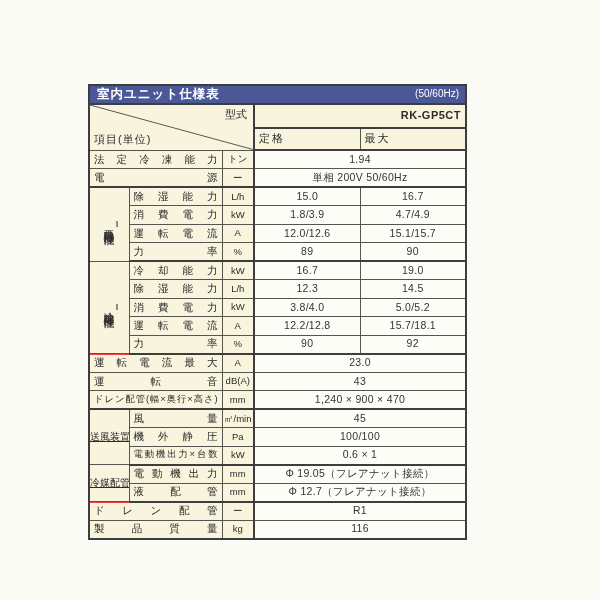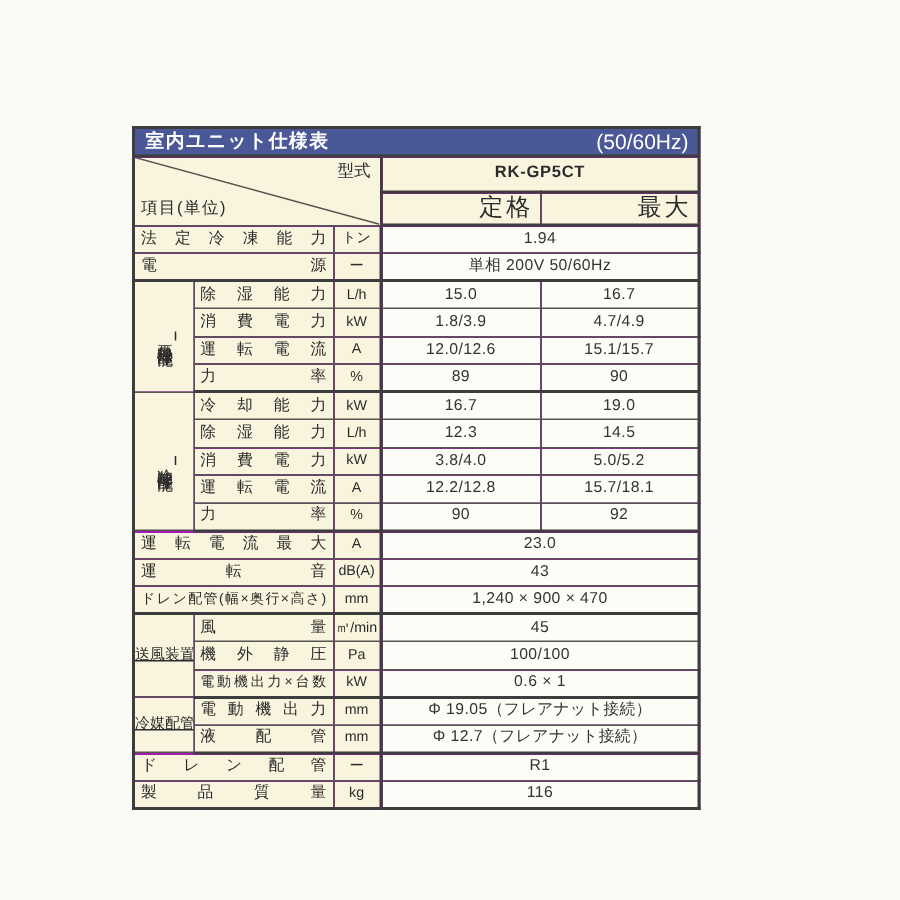--- a/index.html
+++ b/index.html
@@ -10,21 +10,21 @@
     position:relative;
     color:#2b2b2b;
   }
   .sheet { position:absolute; left:88px; top:84px; width:377px; }
 
   table.spec {
     border-collapse:collapse;
     table-layout:fixed;
     width:377px;
     border:2px solid #3d3d3d;
-    background:#a21caf;
+    background:#ef4444;
   }
   td {
     border:1px solid #555550;
     font-size:10.5px;
     height:18.5px;
     line-height:1.05;
     padding:0 4px;
     background:#f8f4dd;
     overflow:hidden;
     white-space:nowrap;
@@ -33,29 +33,29 @@
   tr.r-model td { height:24px; }
   tr.r-head td { height:22px; }
 
   td.navy {
     background:#4b5897;
     border:1px solid #3a4370;
     padding:0 6px 0 7px;
   }
   .bar-flex { display:flex; justify-content:space-between; align-items:center; height:100%; }
   .bar-title { color:#fff; font-weight:bold; font-size:12.5px; letter-spacing:1px; }
-  .bar-freq  { color:#fff; font-size:14px; }
+  .bar-freq  { color:#fff; font-size:10px; }
 
   td.diag { position:relative; padding:0; }
   .diag-svg { position:absolute; inset:0; width:100%; height:100%; }
   .diag-svg line { stroke:#55544e; stroke-width:1; }
   .diag-model { position:absolute; top:4px; right:6px; font-size:11px; }
   .diag-item  { position:absolute; bottom:4px; left:4px; font-size:11px; letter-spacing:1px;text-align:right; }
-  td.model-val { font-weight:bold; font-size:11px; text-align:center; letter-spacing:.5px; }
-  td.colhead { text-align:right; font-size:16px; letter-spacing:2px; }
+  td.model-val { font-weight:bold; font-size:11px; text-align:right; letter-spacing:.5px; }
+  td.colhead { text-align:left; font-size:11px; letter-spacing:2px; }
 
   td.lbl {
     text-align:justify;
     text-align-last:justify;
     text-justify:inter-character;
   }
   td.lbl.small { font-size:9.3px; }
   td.unit {
     text-align:center;
     padding:0 1px;

